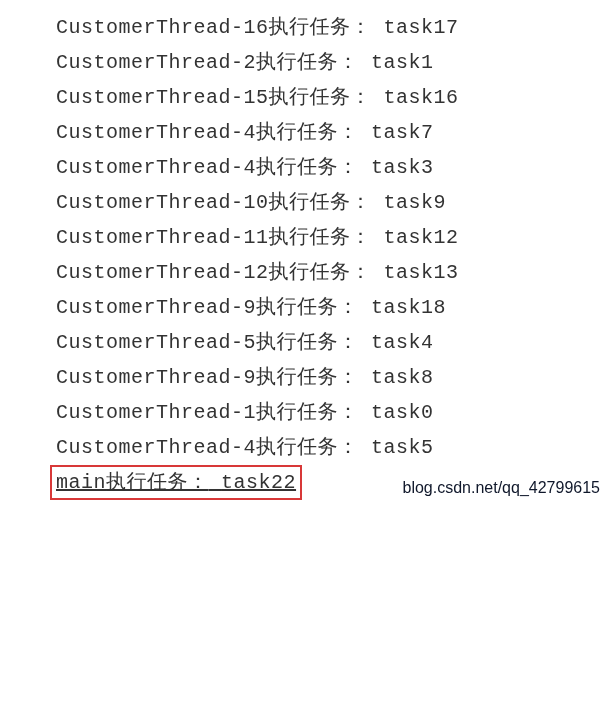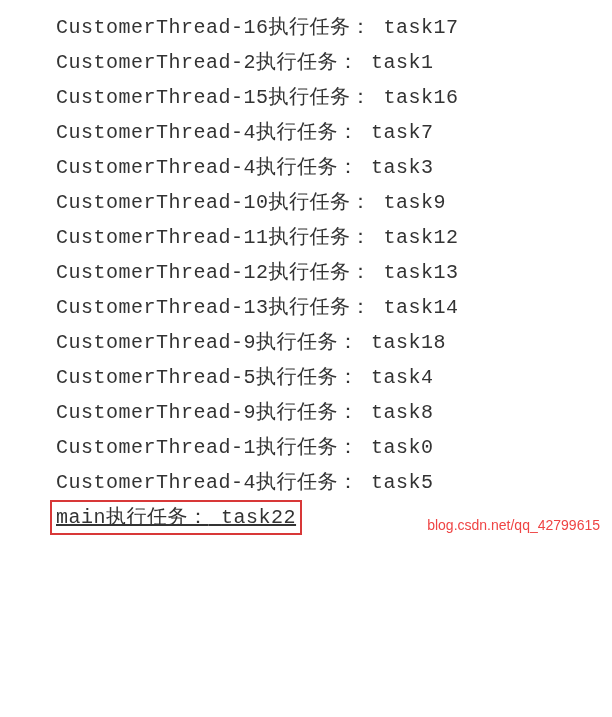--- a/index.html
+++ b/index.html
@@ -24,39 +24,38 @@
       padding: 0 4px;
       display: inline-block;
       margin-left: -6px;
       line-height: 1.55;
       text-decoration: underline;
     }
     .watermark {
       position: absolute;
       bottom: 8px;
       right: 12px;
-      font-size: 14px;
-      color: #ef4444;
+      font-size: 16px;
+      color: #0f172a;
       font-family: Arial, sans-serif;
       letter-spacing: 0;
     }
   </style>
 </head>
 <body>
 
 <div id="log-output">
     <div class="log-line"><span><span>CustomerThread-16</span><span>执行任务：</span> <span>task17</span></span></div>
     <div class="log-line"><span><span>CustomerThread-2</span><span>执行任务：</span> <span>task1</span></span></div>
     <div class="log-line"><span><span>CustomerThread-15</span><span>执行任务：</span> <span>task16</span></span></div>
     <div class="log-line"><span><span>CustomerThread-4</span><span>执行任务：</span> <span>task7</span></span></div>
     <div class="log-line"><span><span>CustomerThread-4</span><span>执行任务：</span> <span>task3</span></span></div>
     <div class="log-line"><span><span>CustomerThread-10</span><span>执行任务：</span> <span>task9</span></span></div>
     <div class="log-line"><span><span>CustomerThread-11</span><span>执行任务：</span> <span>task12</span></span></div>
     <div class="log-line"><span><span>CustomerThread-12</span><span>执行任务：</span> <span>task13</span></span></div>
-    <div class="log-line"><span><span>CustomerThread-13</span><span>执行任务：</span> <span>task14</span></span></div>
     <div class="log-line"><span><span>CustomerThread-9</span><span>执行任务：</span> <span>task18</span></span></div>
     <div class="log-line"><span><span>CustomerThread-5</span><span>执行任务：</span> <span>task4</span></span></div>
     <div class="log-line"><span><span>CustomerThread-9</span><span>执行任务：</span> <span>task8</span></span></div>
     <div class="log-line"><span><span>CustomerThread-1</span><span>执行任务：</span> <span>task0</span></span></div>
     <div class="log-line"><span><span>CustomerThread-4</span><span>执行任务：</span> <span>task5</span></span></div>
     <div class="log-line"><span class="highlight-box"><span>main</span><span>执行任务：</span> <span>task22</span></span></div>
   </div>
 
 <div class="watermark">blog.csdn.net/qq_42799615</div>
 

